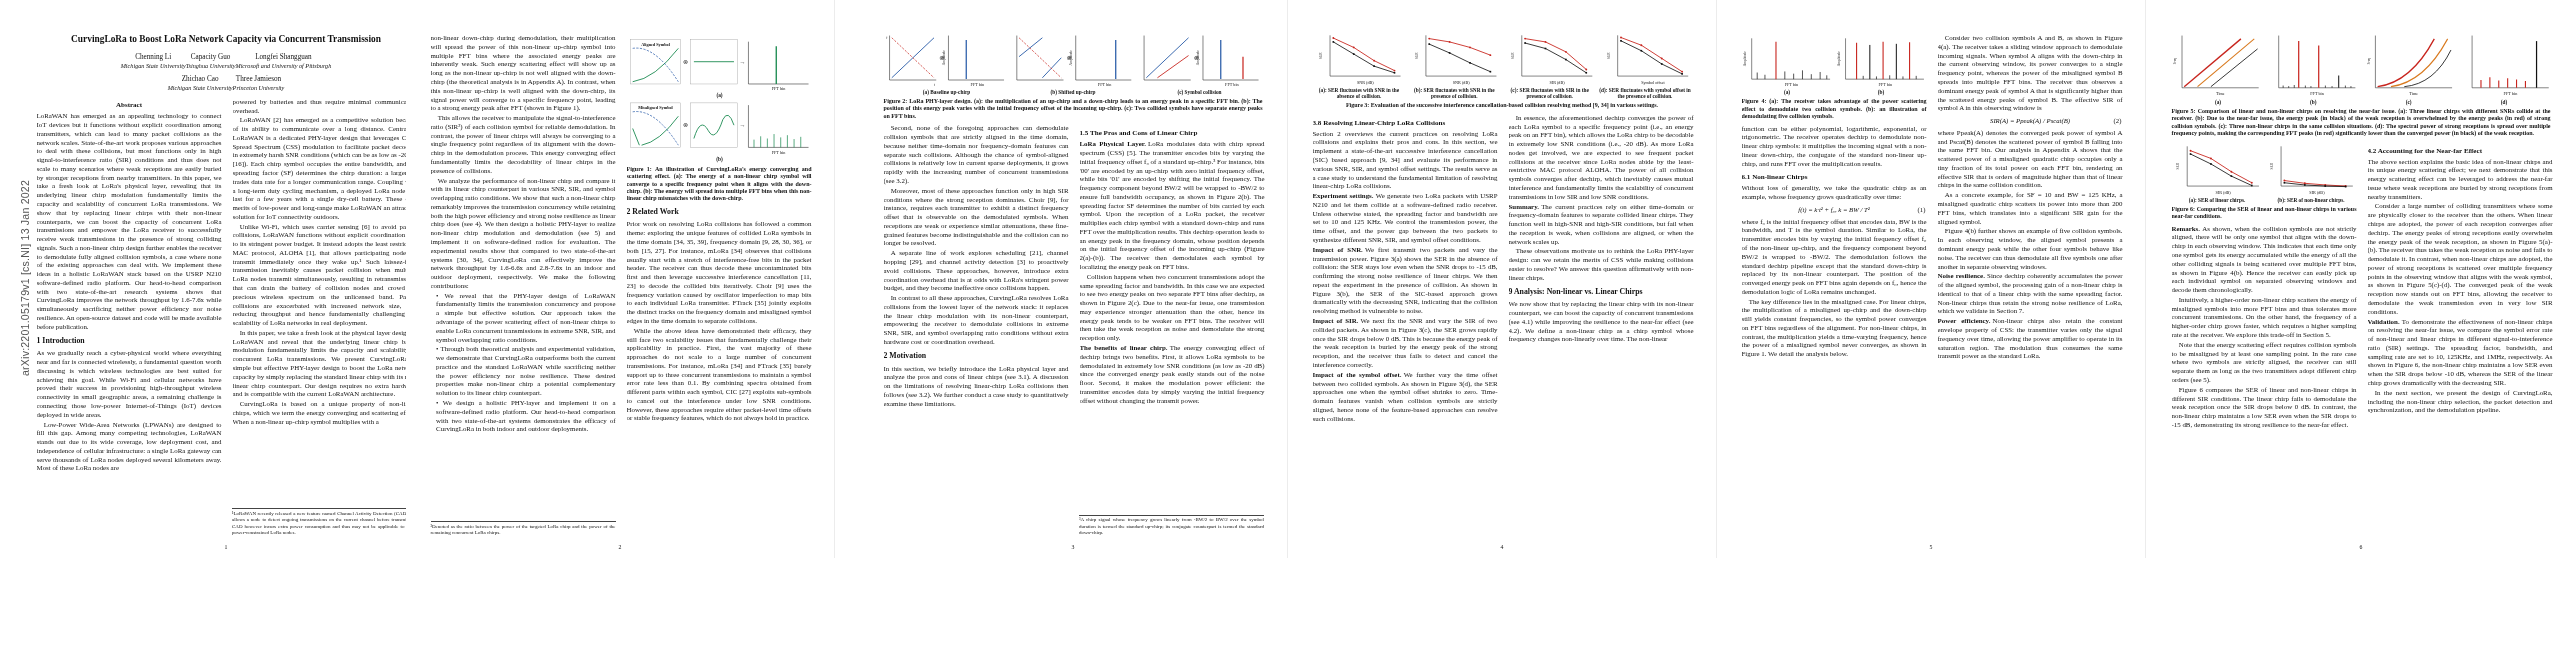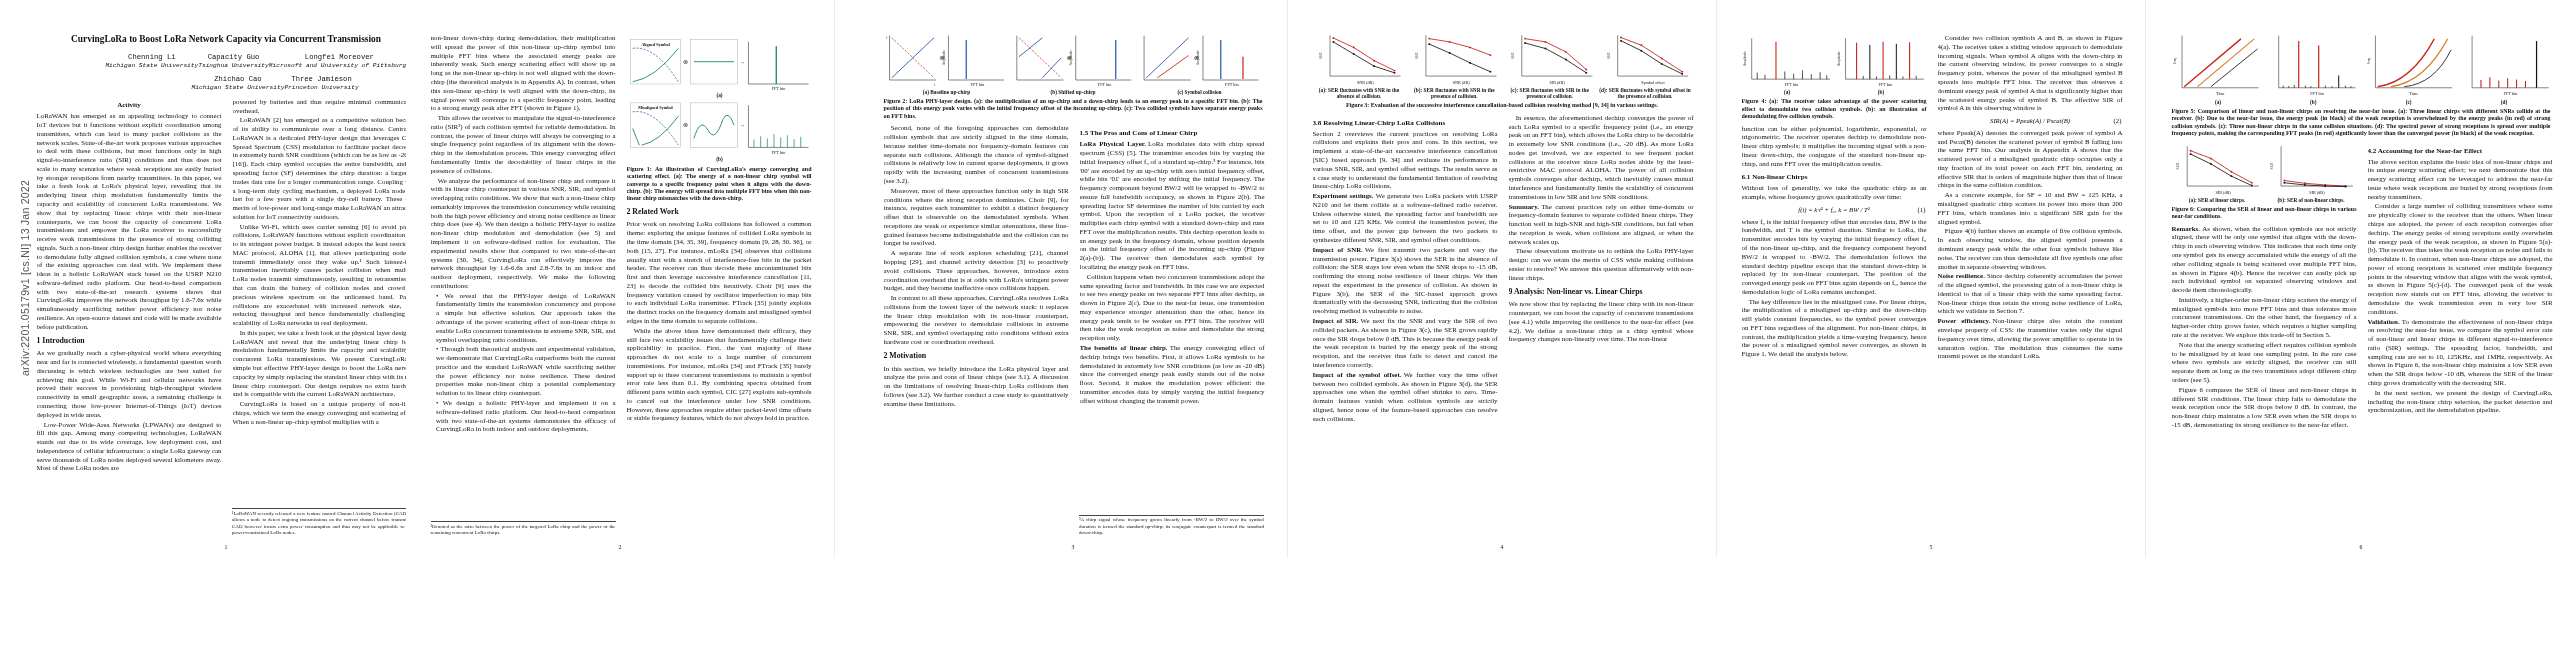--- a/index.html
+++ b/index.html
@@ -3,21 +3,21 @@
 <meta charset="utf-8">
 <style>
   html,body{margin:0;padding:0;background:#ffffff;}
   .canvas{position:relative;width:2576px;height:667px;background:#ffffff;overflow:hidden;
           font-family:"Liberation Serif",serif;color:#111;}
   .page{position:absolute;top:0;width:428px;height:558px;background:#ffffff;border-right:0.6px solid #ececec;}
   .pagein{position:absolute;inset:0;padding:32px 24.5px 22px;overflow:hidden;}
   .arxiv{position:absolute;left:6.7px;top:89px;height:378px;writing-mode:vertical-rl;transform:rotate(180deg);
          font-family:"Liberation Sans",sans-serif;font-size:10.6px;color:#555;text-align:center;letter-spacing:0.2px;}
   .title{font-size:9.4px;font-weight:bold;text-align:center;margin:2.2px 6.7px 9px;}
-  .authors{display:flex;justify-content:flex-end;margin:0 5.6px 6.7px;font-family:Liberation Mono, monospace;}
+  .authors{display:flex;justify-content:center;margin:0 5.6px 6.7px;}
   .author{text-align:center;}
   .aname{font-size:7.2px;}
   .aaff{font-size:6.2px;font-style:italic;margin-top:0.6px;}
   .cols{display:flex;gap:11px;margin-top:2.2px;}
   .col{width:185px;flex:none;overflow:hidden;}
   .p{font-size:6.9px;line-height:1.27;text-align:justify;text-indent:7.2px;margin:0 0 1.1px;}
   .p.ni{text-indent:0;}
   .p.bullet{text-indent:0;padding-left:5.6px;}
   .plead{margin-right:2.2px;}
   .absh{text-align:center;font-weight:bold;font-size:7px;margin:3.3px 0 3.3px;}
@@ -78,37 +78,37 @@
       <div class="authors">
         <div class="author">
           <div class="aname">Chenning Li</div>
           <div class="aaff">Michigan State University</div>
         </div>
         <div class="author">
           <div class="aname">Capacity Guo</div>
           <div class="aaff">Tsinghua University</div>
         </div>
         <div class="author">
-          <div class="aname">Longfei Moreover</div>
+          <div class="aname">Longfei Shangguan</div>
           <div class="aaff">Microsoft and University of Pittsburgh</div>
         </div>
       </div>
       <div class="authors" style="width:70%;margin-left:auto;margin-right:auto;">
         <div class="author">
           <div class="aname">Zhichao Cao</div>
           <div class="aaff">Michigan State University</div>
         </div>
         <div class="author">
           <div class="aname">Three Jamieson</div>
           <div class="aaff">Princeton University</div>
         </div>
       </div>
       <div class="cols">
         <div class="col">
-          <div class="absh">Activity</div>
+          <div class="absh">Abstract</div>
           <div class="p ni">LoRaWAN has emerged as an appealing technology to connect IoT devices but it functions without explicit coordination among transmitters, which can lead to many packet collisions as the network scales. State-of-the-art work proposes various approaches to deal with these collisions, but most functions only in high signal-to-interference ratio (SIR) conditions and thus does not scale to many scenarios where weak receptions are easily buried by stronger receptions from nearby transmitters. In this paper, we take a fresh look at LoRa's physical layer, revealing that its underlying linear chirp modulation fundamentally limits the capacity and scalability of concurrent LoRa transmissions. We show that by replacing linear chirps with their non-linear counterparts, we can boost the capacity of concurrent LoRa transmissions and empower the LoRa receiver to successfully receive weak transmissions in the presence of strong colliding signals. Such a non-linear chirp design further enables the receiver to demodulate fully aligned collision symbols, a case where none of the existing approaches can deal with. We implement these ideas in a holistic LoRaWAN stack based on the USRP N210 software-defined radio platform. Our head-to-head comparison with two state-of-the-art research systems shows that CurvingLoRa improves the network throughput by 1.6-7.6x while simultaneously sacrificing neither power efficiency nor noise resilience. An open-source dataset and code will be made available before publication.</div>
           <div class="h1s">1   Introduction</div>
           <div class="p ni">As we gradually reach a cyber-physical world where everything near and far is connected wirelessly, a fundamental question worth discussing is which wireless technologies are best suited for achieving this goal. While Wi-Fi and cellular networks have proved their success in provisioning high-throughput wireless connectivity in small geographic areas, a remaining challenge is connecting those low-power Internet-of-Things (IoT) devices deployed in wide areas.</div>
           <div class="p">Low-Power Wide-Area Networks (LPWANs) are designed to fill this gap. Among many competing technologies, LoRaWAN stands out due to its wide coverage, low deployment cost, and independence of cellular infrastructure: a single LoRa gateway can serve thousands of LoRa nodes deployed several kilometers away. Most of these LoRa nodes are</div>
         </div>
         <div class="col">
           <div class="p ni">powered by batteries and thus require minimal communication overhead.</div>
           <div class="p">LoRaWAN [2] has emerged as a competitive solution because of its ability to communicate over a long distance. Central to LoRaWAN is a dedicated PHY-layer design that leverages Chirp Spread Spectrum (CSS) modulation to facilitate packet decoding in extremely harsh SNR conditions (which can be as low as -20 dB [16]). Each chirp symbol occupies the entire bandwidth, and the spreading factor (SF) determines the chirp duration: a larger SF trades data rate for a longer communication range. Coupling with a long-term duty cycling mechanism, a deployed LoRa node can last for a few years with a single dry-cell battery. These dual merits of low-power and long-range make LoRaWAN an attractive solution for IoT connectivity outdoors.</div>
           <div class="p">Unlike Wi-Fi, which uses carrier sensing [6] to avoid packet collisions, LoRaWAN functions without explicit coordination due to its stringent power budget. It instead adopts the least restrictive MAC protocol, ALOHA [1], that allows participating nodes to transmit immediately once they wake up.¹ Such laissez-faire transmission inevitably causes packet collision when multiple LoRa nodes transmit simultaneously, resulting in retransmissions that can drain the battery of collision nodes and crowd the precious wireless spectrum on the unlicensed band. Packet collisions are exacerbated with increased network size, thus reducing throughput and hence fundamentally challenging the scalability of LoRa networks in real deployment.</div>
           <div class="p">In this paper, we take a fresh look at the physical layer design of LoRaWAN and reveal that the underlying linear chirp based modulation fundamentally limits the capacity and scalability of concurrent LoRa transmissions. We present CurvingLoRa, a simple but effective PHY-layer design to boost the LoRa network capacity by simply replacing the standard linear chirp with its non-linear chirp counterpart. Our design requires no extra hardware and is compatible with the current LoRaWAN architecture.</div>

